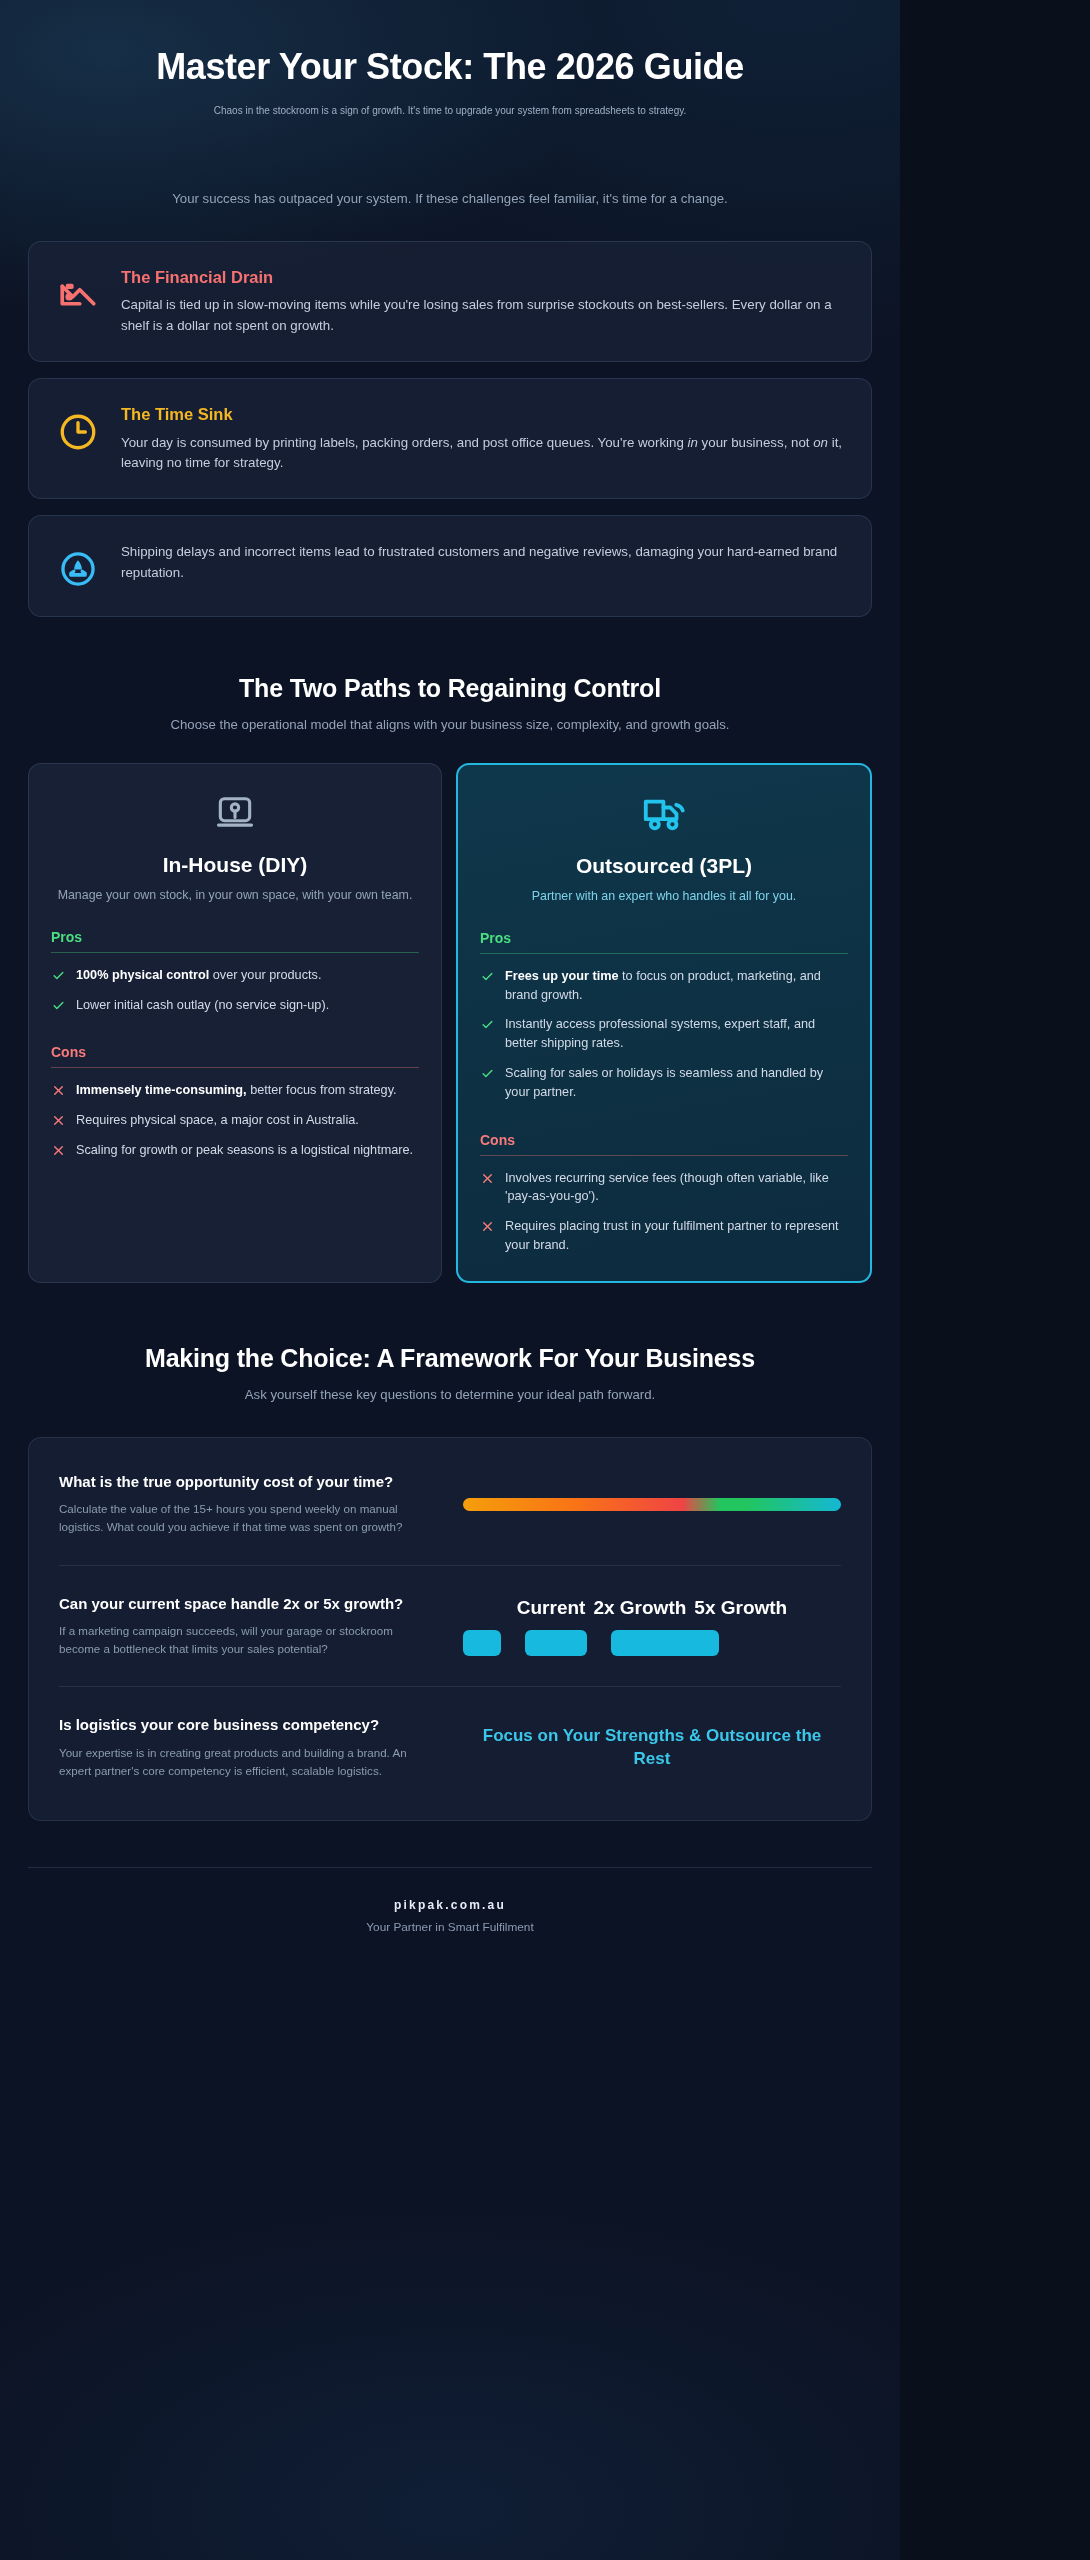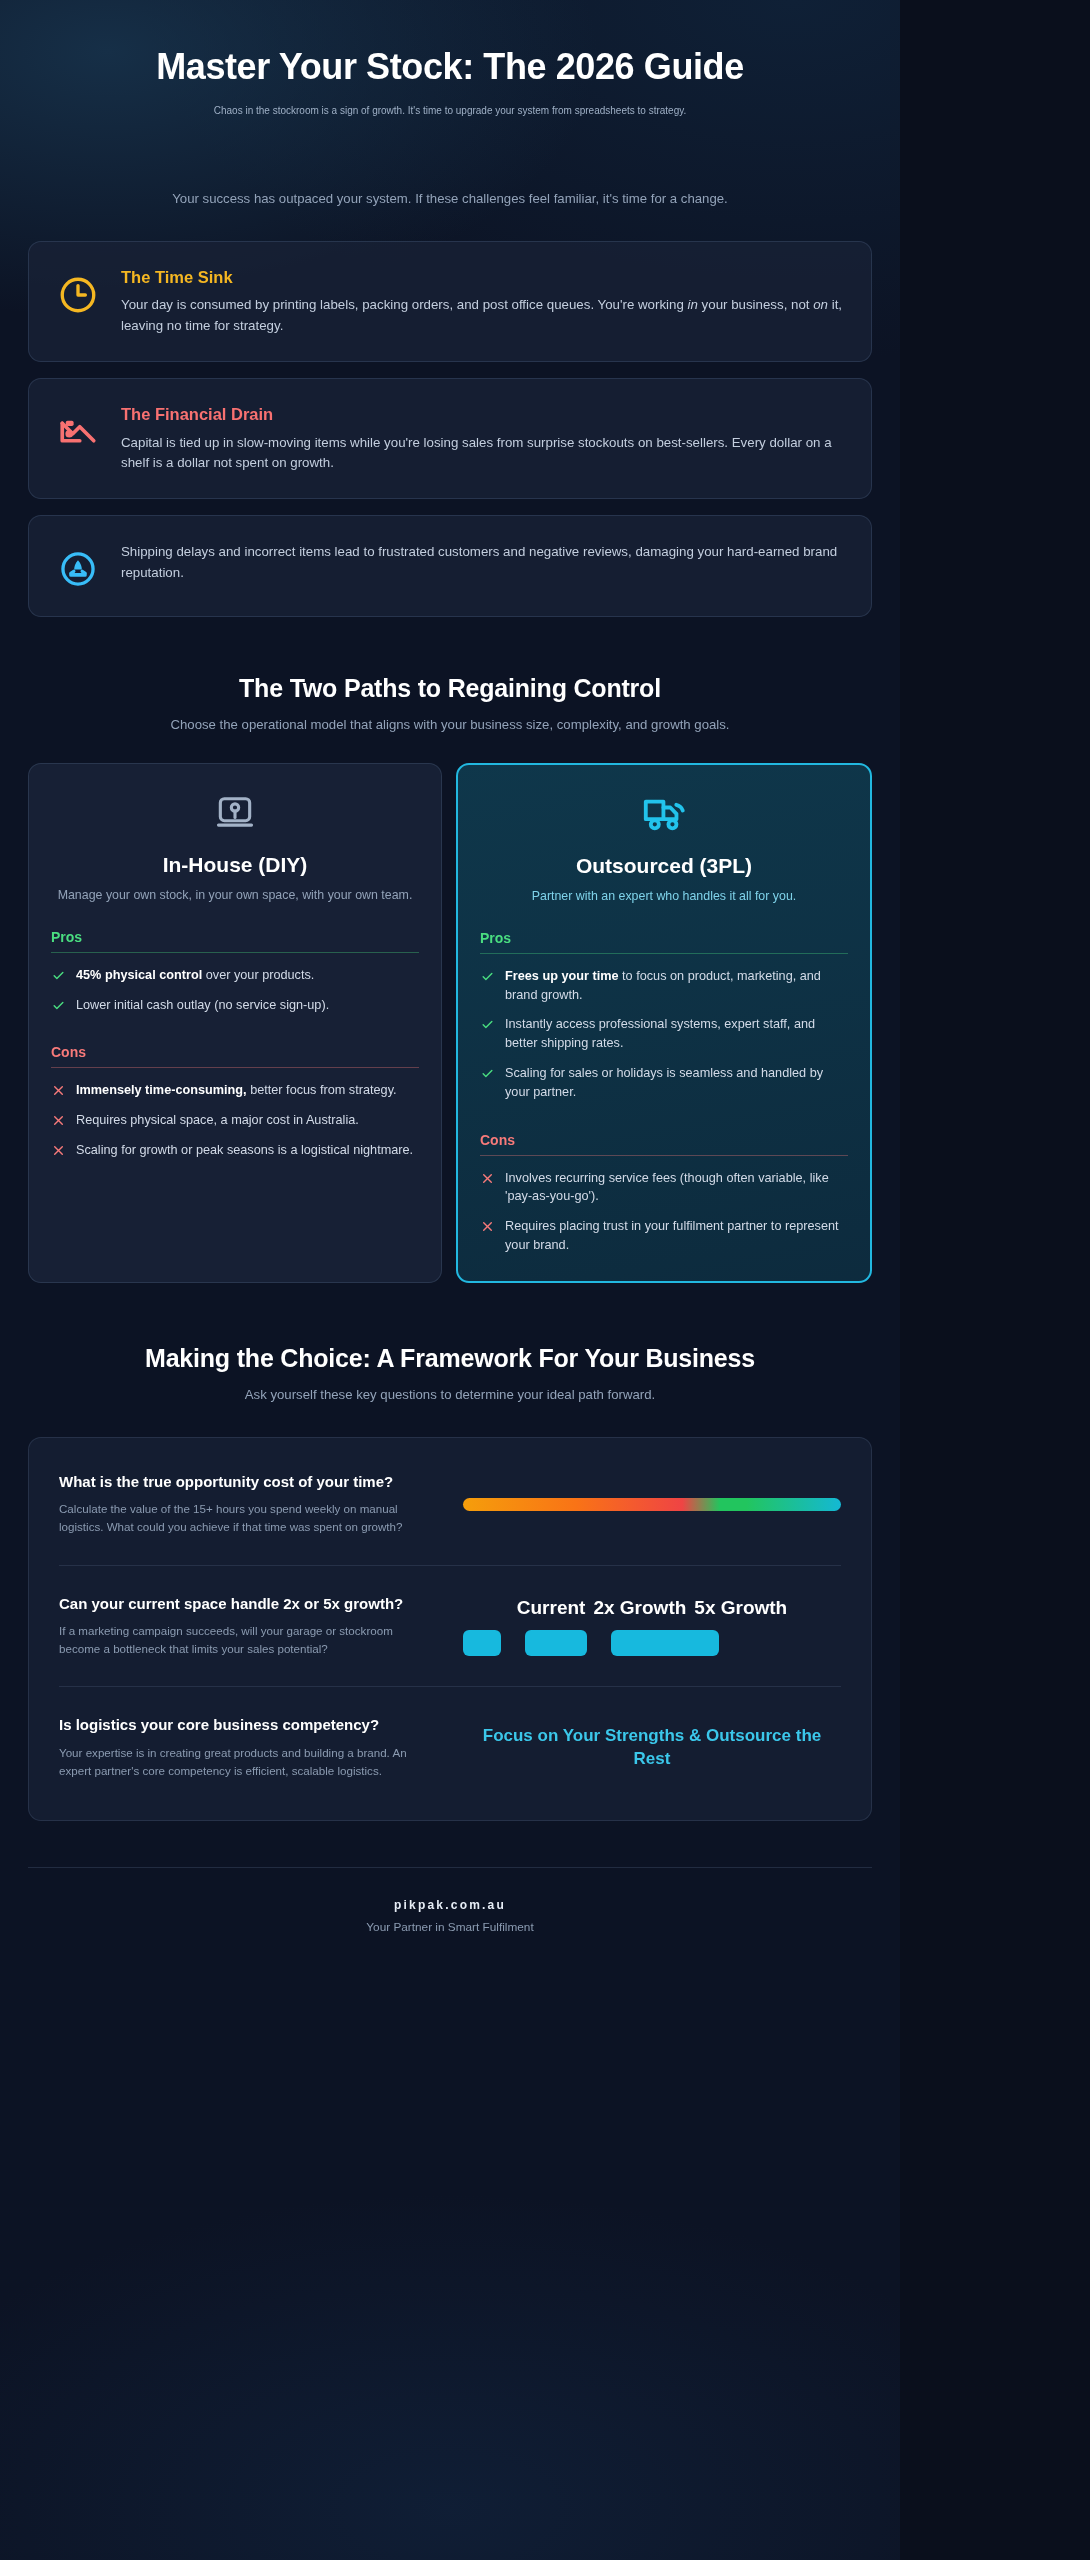--- a/index.html
+++ b/index.html
@@ -185,43 +185,43 @@
   </div>
 
   <div class="section-head">
     <p>Your success has outpaced your system. If these challenges feel familiar, it's time for a change.</p>
   </div>
 
   <div class="pain-list">
 
     <div class="pain-card">
       <div class="pain-icon">
-        <svg width="42" height="42" viewBox="0 0 24 24" fill="none" stroke="#f5b722" stroke-width="1.9" stroke-linecap="round" stroke-linejoin="round">
-          <circle cx="12" cy="12" r="9"></circle>
-          <path d="M12 6.6V12h4.2"></path>
-        </svg>
-      </div>
-      <div class="pain-body">
-        <div class="pain-title" style="color:#f5b722">The Time Sink</div>
-        <div class="pain-desc"><span>Your day is consumed by printing labels, packing orders, and post office queues. You're working </span><i>in</i><span> your business, not </span><i>on</i><span> it, leaving no time for strategy.</span></div>
-      </div>
-    </div>
-
-    <div class="pain-card">
-      <div class="pain-icon">
         <svg width="42" height="42" viewBox="0 0 24 24" fill="none" stroke="#f87171" stroke-width="2.1" stroke-linecap="round" stroke-linejoin="round">
           <path d="M3 7v10h10"></path>
           <path d="M21 17L13 9l-4 4-6-6"></path>
           <circle cx="7" cy="13" r="2.2" fill="#f87171" stroke="none"></circle>
           <rect x="5" y="5.5" width="4.5" height="3" rx="1" fill="#f87171" stroke="none"></rect>
         </svg>
       </div>
       <div class="pain-body">
         <div class="pain-title" style="color:#f87171">The Financial Drain</div>
         <div class="pain-desc">Capital is tied up in slow-moving items while you're losing sales from surprise stockouts on best-sellers. Every dollar on a shelf is a dollar not spent on growth.</div>
+      </div>
+    </div>
+
+    <div class="pain-card">
+      <div class="pain-icon">
+        <svg width="42" height="42" viewBox="0 0 24 24" fill="none" stroke="#f5b722" stroke-width="1.9" stroke-linecap="round" stroke-linejoin="round">
+          <circle cx="12" cy="12" r="9"></circle>
+          <path d="M12 6.6V12h4.2"></path>
+        </svg>
+      </div>
+      <div class="pain-body">
+        <div class="pain-title" style="color:#f5b722">The Time Sink</div>
+        <div class="pain-desc"><span>Your day is consumed by printing labels, packing orders, and post office queues. You're working </span><i>in</i><span> your business, not </span><i>on</i><span> it, leaving no time for strategy.</span></div>
       </div>
     </div>
 
     <div class="pain-card">
       <div class="pain-icon">
         <svg width="42" height="42" viewBox="0 0 24 24" fill="none" stroke="#38bdf8" stroke-width="1.9" stroke-linecap="round" stroke-linejoin="round">
           <circle cx="12" cy="12" r="8.6"></circle>
           <path d="M12 7c1.6 1.7 2.2 3.6 2.2 5.3H9.8C9.8 10.6 10.4 8.7 12 7z" fill="#38bdf8" stroke="none"></path>
           <path d="M8 15.4h8" stroke-width="2.1"></path>
           <path d="M9.6 13.3l-1.7 1.2M14.4 13.3l1.7 1.2"></path>
@@ -255,21 +255,21 @@
 
       <div class="pc-head pros">Pros</div>
       <div class="pc-rule pros"></div>
       <div class="pc-list">
         <div class="pc-item">
           <span class="pc-mark">
             <svg width="13" height="13" viewBox="0 0 24 24" fill="none" stroke="#4ade80" stroke-width="2.6" stroke-linecap="round" stroke-linejoin="round">
                 <path d="M4 12.5l5 5L20 6.5"></path>
               </svg>
           </span>
-          <span class="pc-text"><b>45% physical control</b><span> over your products.</span></span>
+          <span class="pc-text"><b>100% physical control</b><span> over your products.</span></span>
         </div>
         <div class="pc-item">
           <span class="pc-mark">
             <svg width="13" height="13" viewBox="0 0 24 24" fill="none" stroke="#4ade80" stroke-width="2.6" stroke-linecap="round" stroke-linejoin="round">
                 <path d="M4 12.5l5 5L20 6.5"></path>
               </svg>
           </span>
           <span class="pc-text">Lower initial cash outlay (no service sign-up).</span>
         </div>
       </div>

